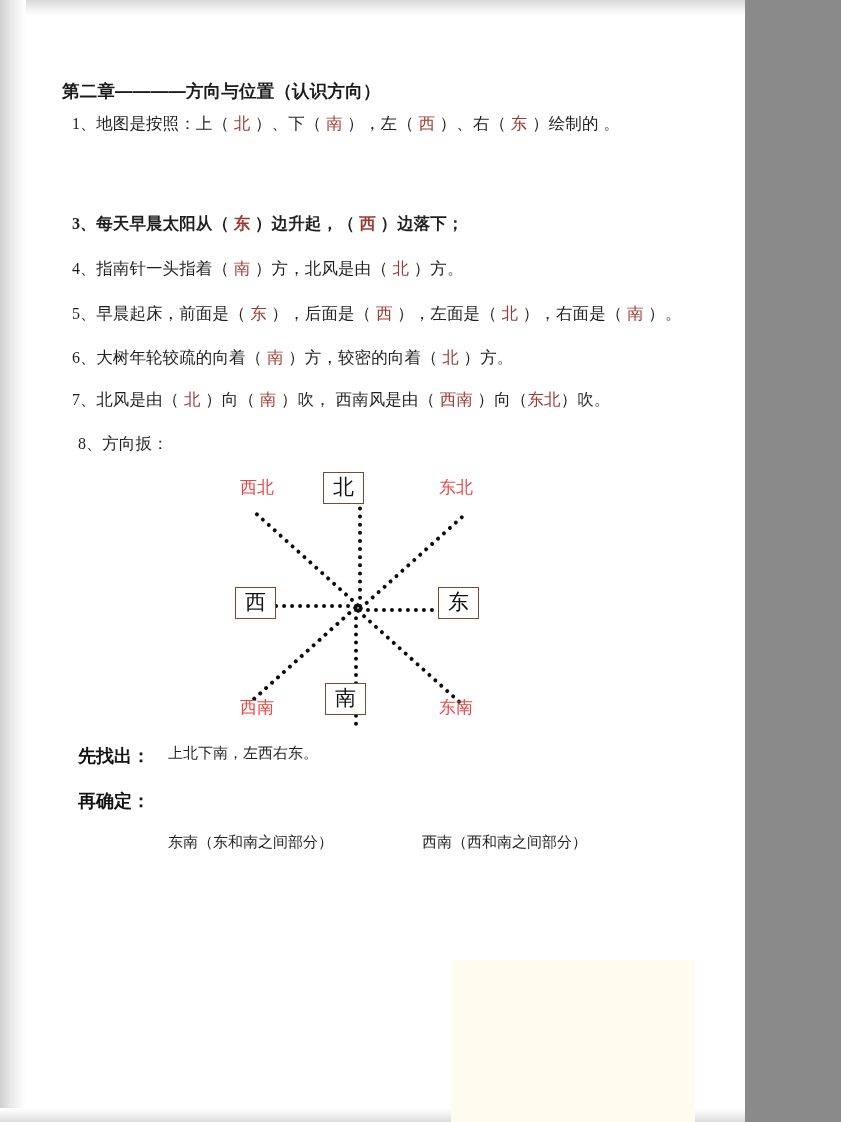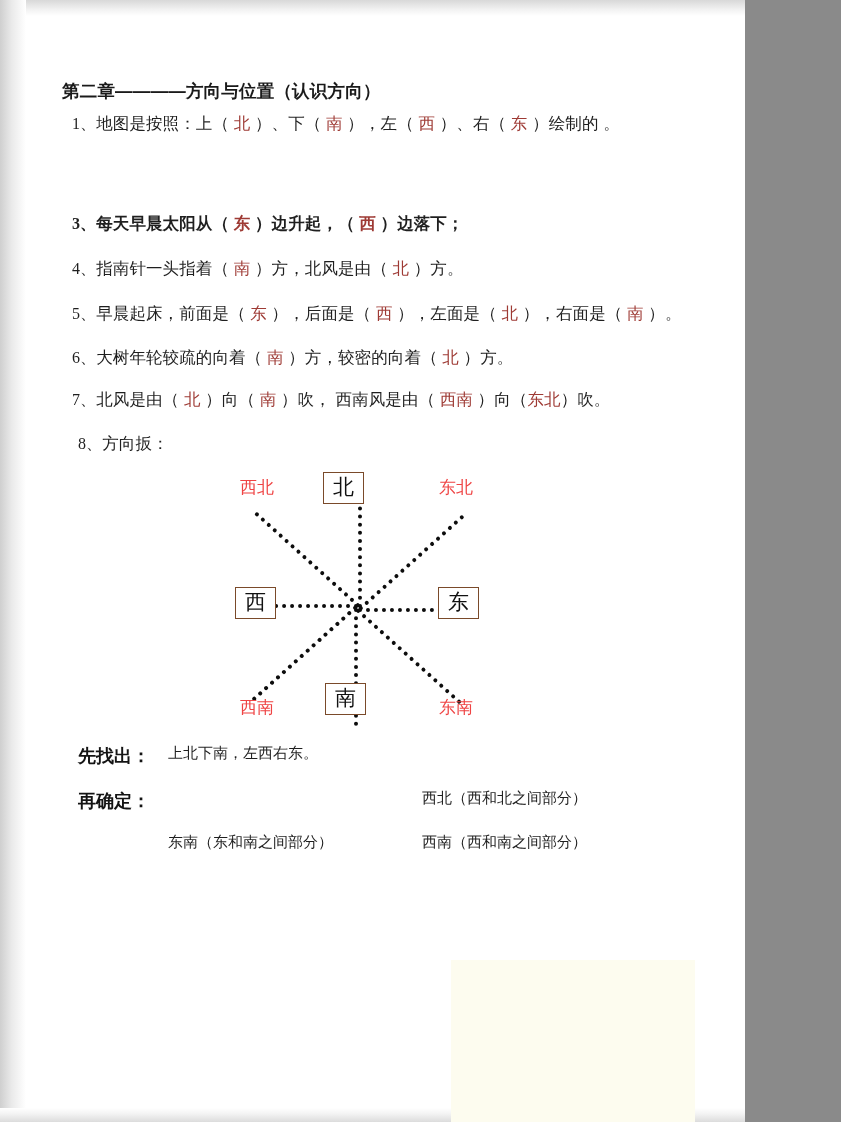--- a/index.html
+++ b/index.html
@@ -192,21 +192,20 @@
       <div class="dirlab" style="left:25px;  top:8px;">西北</div>
       <div class="dirlab" style="left:224px; top:8px;">东北</div>
       <div class="dirlab" style="left:25px;  top:228px;">西南</div>
       <div class="dirlab" style="left:224px; top:228px;">东南</div>
     </div>
 
     <div class="sum-key" style="left:78px;  top:744px;">先找出：</div>
     <div class="sum-row" style="left:168px; top:744px;">上北下南，左西右东。</div>
 
     <div class="sum-key" style="left:78px;  top:789px;">再确定：</div>
-    <div class="sum-row" style="left:422px; top:789px;">西北（西和北之间部分）</div>
 
     <div class="sum-row" style="left:168px; top:833px;">东南（东和南之间部分）</div>
     <div class="sum-row" style="left:422px; top:833px;">西南（西和南之间部分）</div>
 
     <div id="watermark-sub">百科书社</div>
 
   </div>
 </div>
 
 </body></html>

